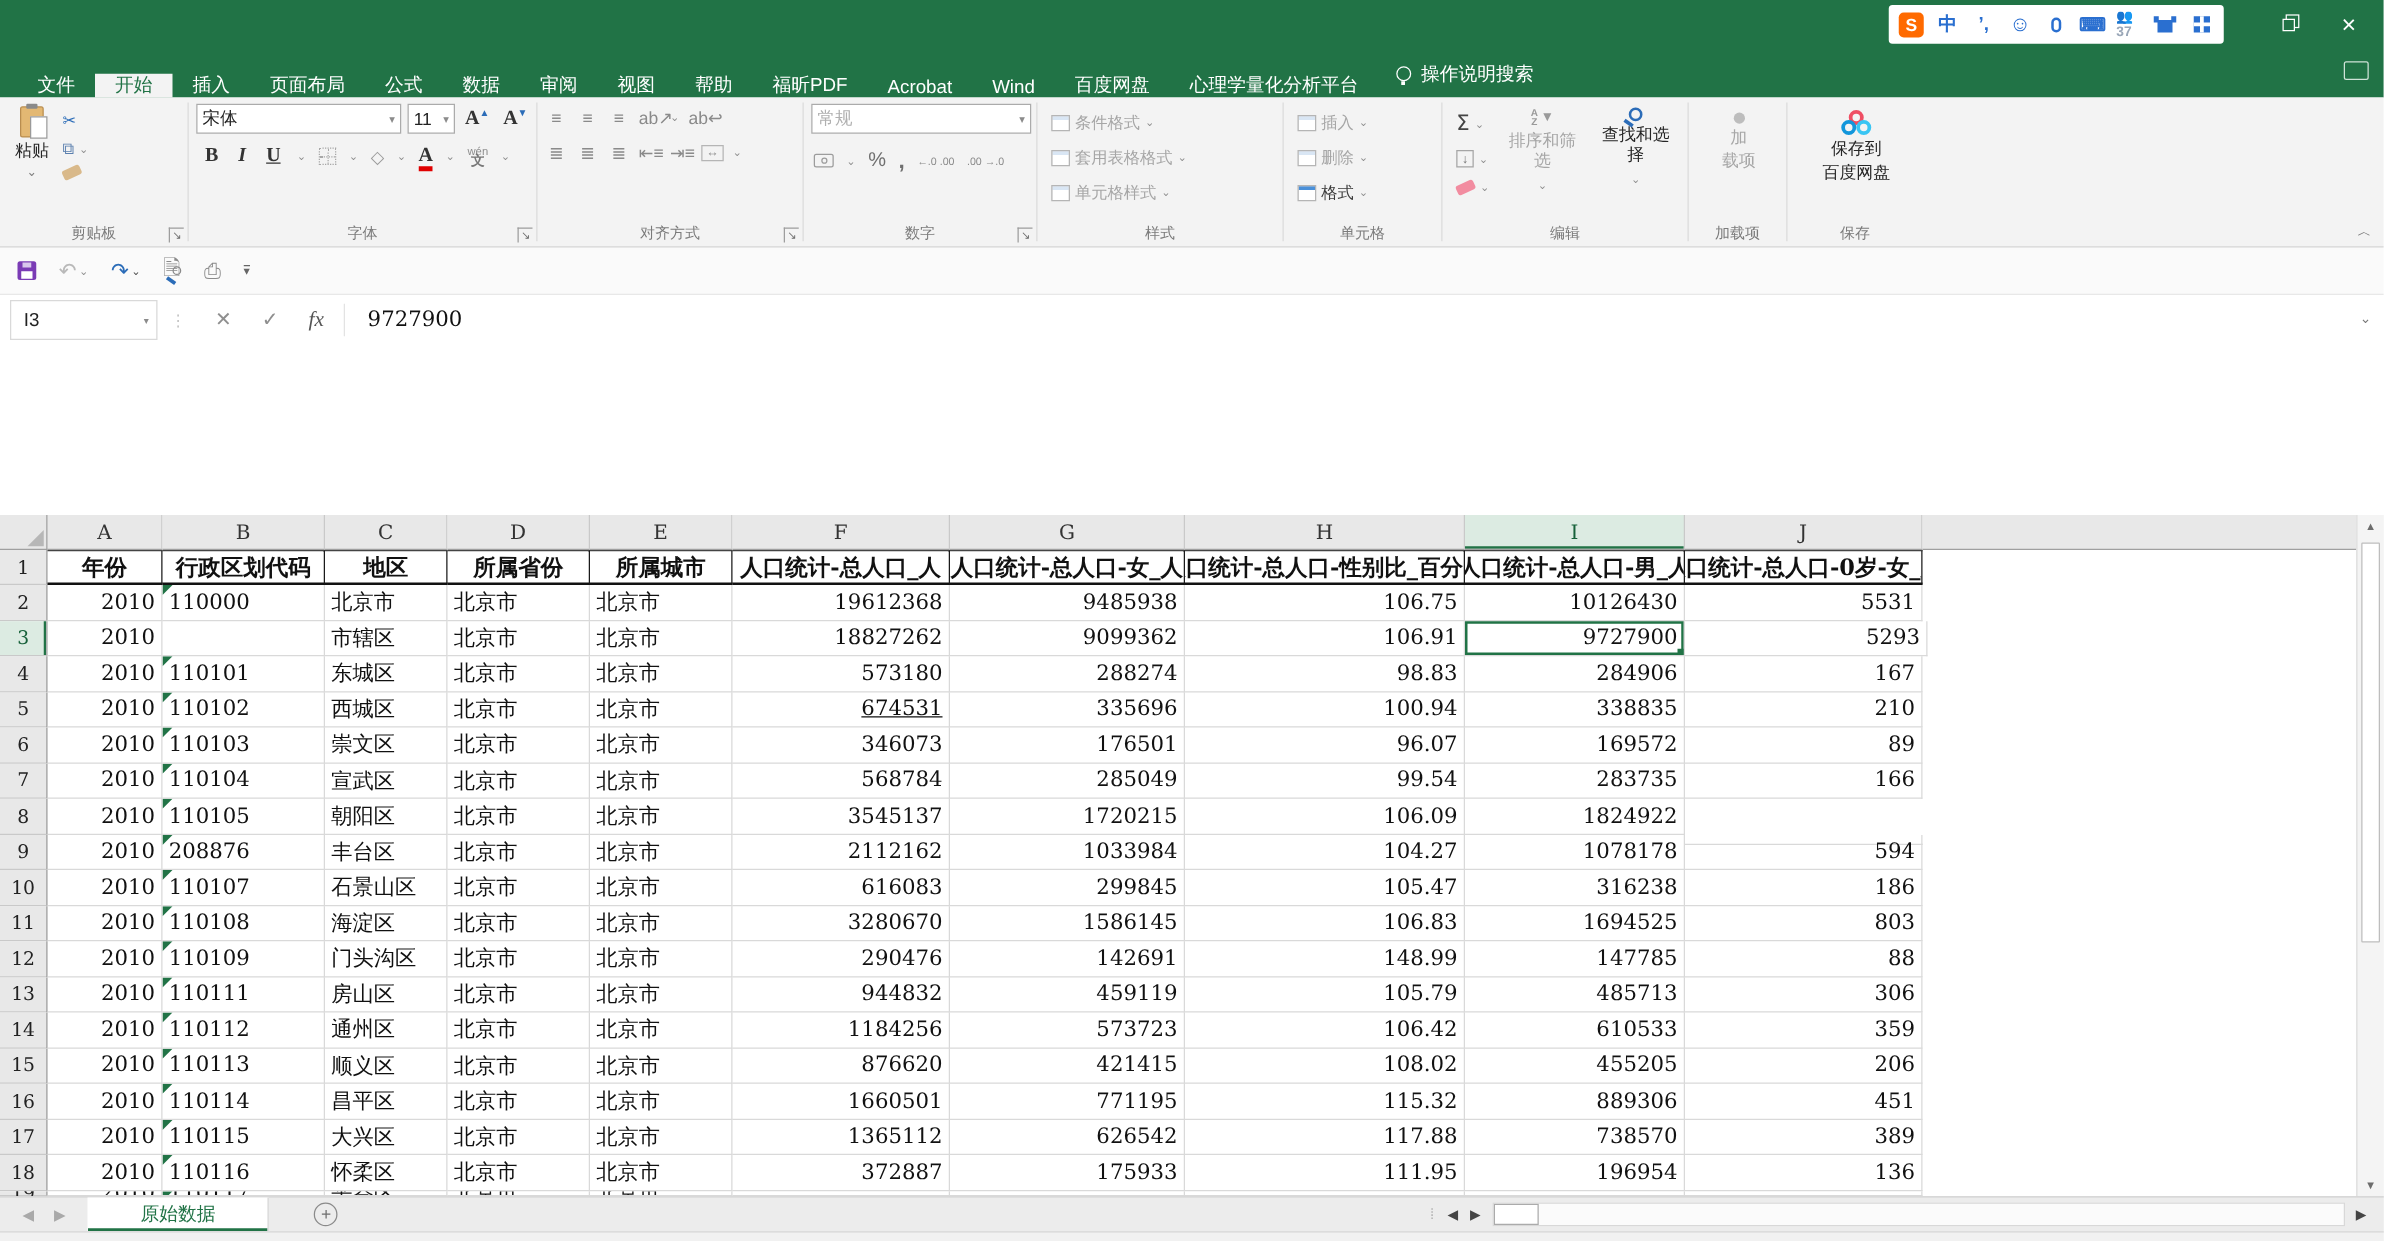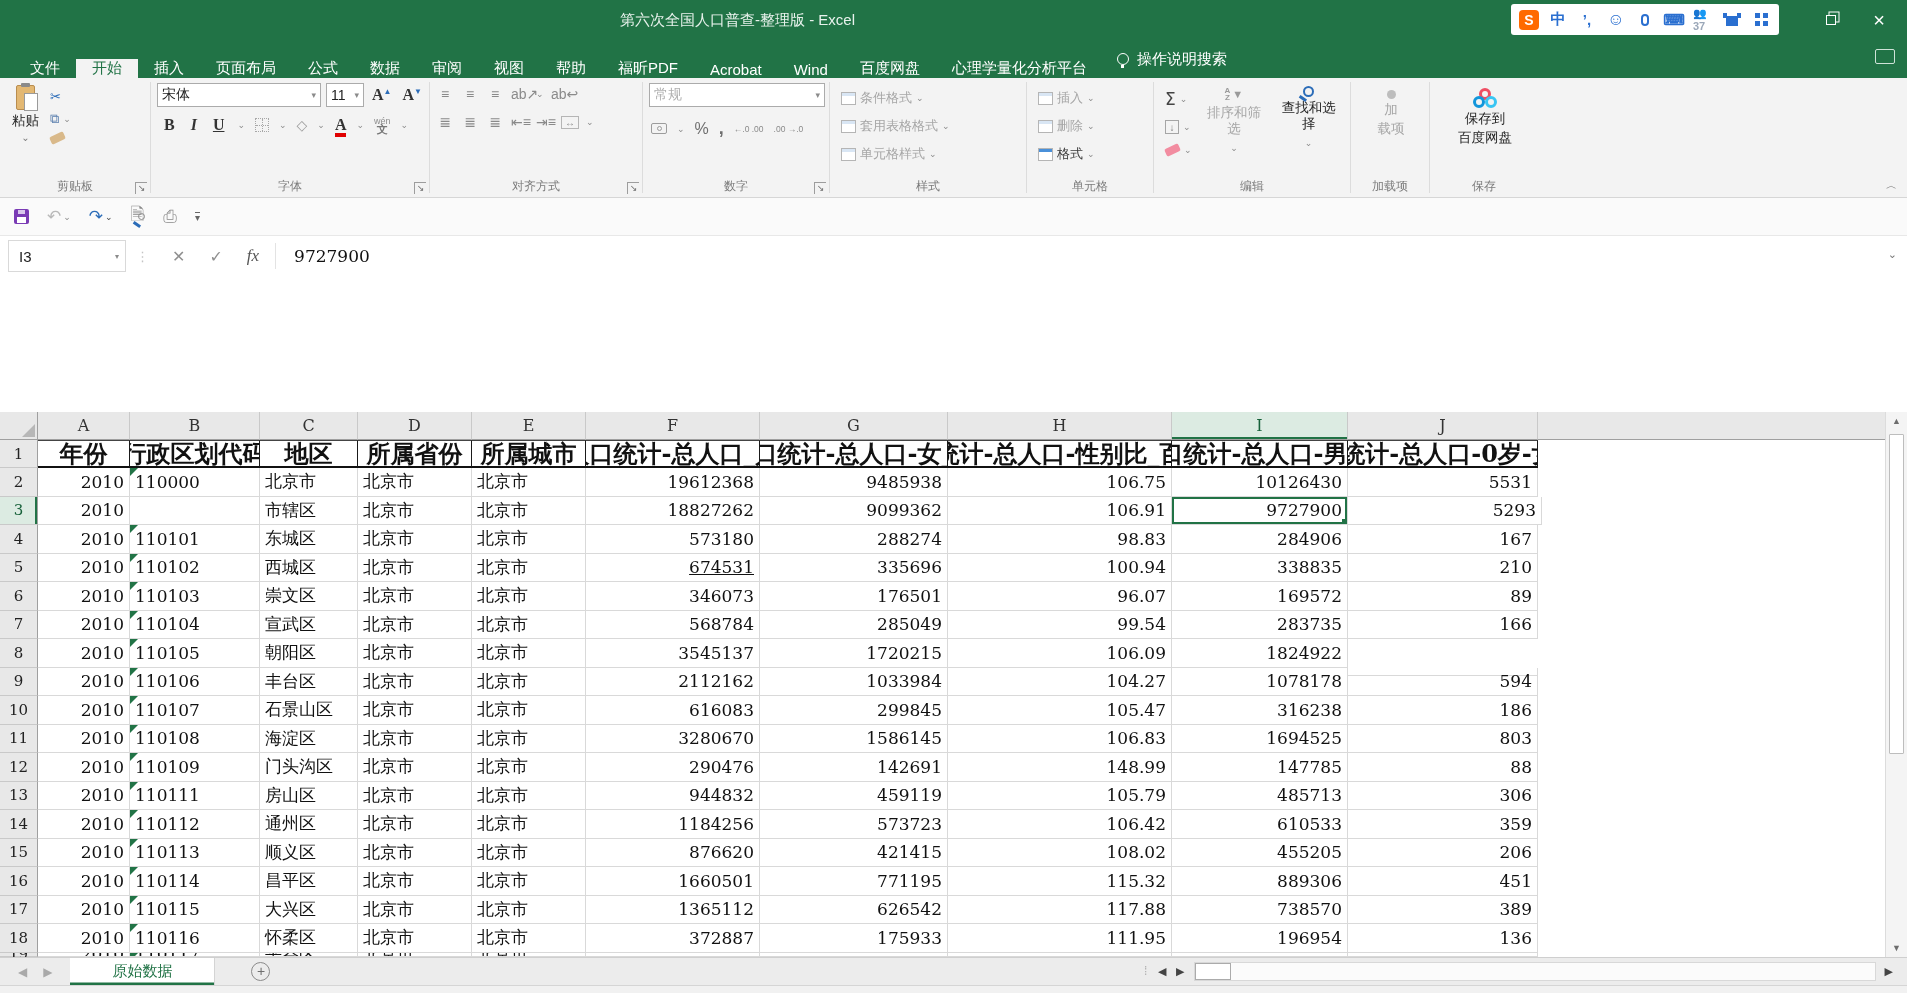--- a/index.html
+++ b/index.html
@@ -143,21 +143,21 @@
   .gutter { width:38px; flex:0 0 38px; background:#e8e8e8; border-right:1px solid #9f9f9f;
             border-bottom:1px solid #c9c9c9; display:flex; align-items:center; justify-content:center;
             font-family:"DejaVu Serif","Liberation Serif",serif; font-size:15px; color:#222; }
   .gutter.sel { background:#dcebe2; color:#17613a; box-shadow:inset -2px 0 0 #217346; }
   .cell { flex:0 0 auto; border-right:1px solid #d9d9d9; border-bottom:1px solid #d9d9d9;
           font-family:"DejaVu Serif","Liberation Serif",serif; font-size:17px; color:#111;
           display:flex; align-items:center; overflow:hidden; white-space:nowrap;
           padding:0 5px; position:relative; }
   .cell.al { justify-content:flex-start; }
   .cell.ar { justify-content:flex-end; }
-  .hrow .cell { font-weight:bold; font-size:24px; justify-content:center;
+  .hrow .cell { font-weight:bold; font-size:18px; justify-content:center;
                 border-right:1px solid #1a1a1a; border-bottom:2px solid #111; border-top:1px solid #444;
                 padding:0 2px; }
   .hrow .cell:first-of-type { border-left:1px solid #1a1a1a; }
   .rowfill { flex:1 1 auto; background:#fff; }
   .cell.tri::before { content:""; position:absolute; left:0; top:0; width:0; height:0;
                       border-top:8px solid #217346; border-right:8px solid transparent; }
   .cell.selcell { box-shadow:inset 0 0 0 2px #217346; }
   .cell.selcell::after { content:""; position:absolute; right:0; bottom:0; width:5px; height:5px; background:#217346; }
 
   
@@ -187,21 +187,20 @@
               border:1px solid #ababab; }
   .hs-far-right { position:absolute; right:14px; top:7px; color:#444; font-size:11px; }
 
   .statusbar { position:absolute; top:985px; left:0; width:1907px; height:8px; background:#f1f1f1;
                border-top:1px solid #d5d5d5; }
 </style>
 </head>
 <body>
 
 <div class="titlebar">
-  <div class="tb-title">第六次全国人口普查-整理版  -  Excel</div>
   <div class="sogou">
     <span class="sg sg-logo">S</span>
     <span class="sg">中</span>
     <span class="sg">’,</span>
     <span class="sg sg-emoji">☺</span>
     <span class="sg">
         <i class="sg-mic-shape"></i>
       </span>
     <span class="sg">⌨</span>
     <span class="sg sg-acct">👥37</span>
@@ -601,21 +600,21 @@
         <div class="cell ar" style="width: 174px;">3545137</div>
         <div class="cell ar" style="width: 188px;">1720215</div>
         <div class="cell ar" style="width: 224px;">106.09</div>
         <div class="cell ar" style="width: 176px;">1824922</div>
         <div class="cell ar" style="width: 190px; margin-top: 36px;">934</div>
         <div class="rowfill"></div>
       </div>
       <div class="row">
         <div class="gutter">9</div>
         <div class="cell ar" style="width: 92px;">2010</div>
-        <div class="cell al tri" style="width: 130px;">110106</div>
+        <div class="cell al tri" style="width: 130px;">208876</div>
         <div class="cell al" style="width: 98px;">丰台区</div>
         <div class="cell al" style="width: 114px;">北京市</div>
         <div class="cell al" style="width: 114px;">北京市</div>
         <div class="cell ar" style="width: 174px;">2112162</div>
         <div class="cell ar" style="width: 188px;">1033984</div>
         <div class="cell ar" style="width: 224px;">104.27</div>
         <div class="cell ar" style="width: 176px;">1078178</div>
         <div class="cell ar" style="width: 190px;">594</div>
         <div class="rowfill"></div>
       </div>

